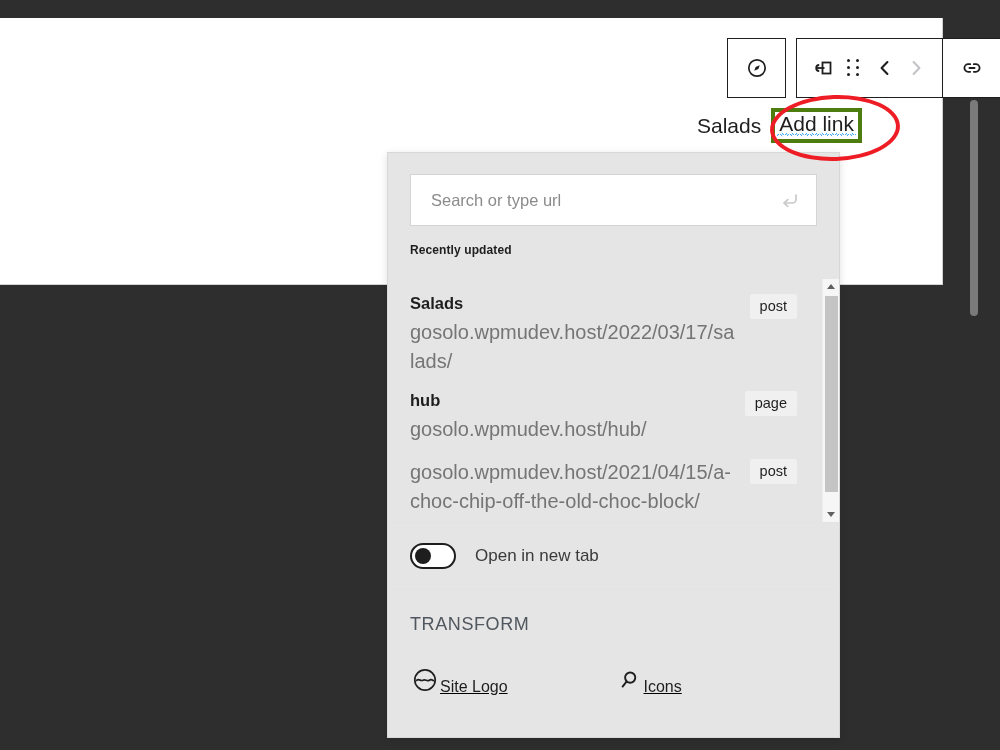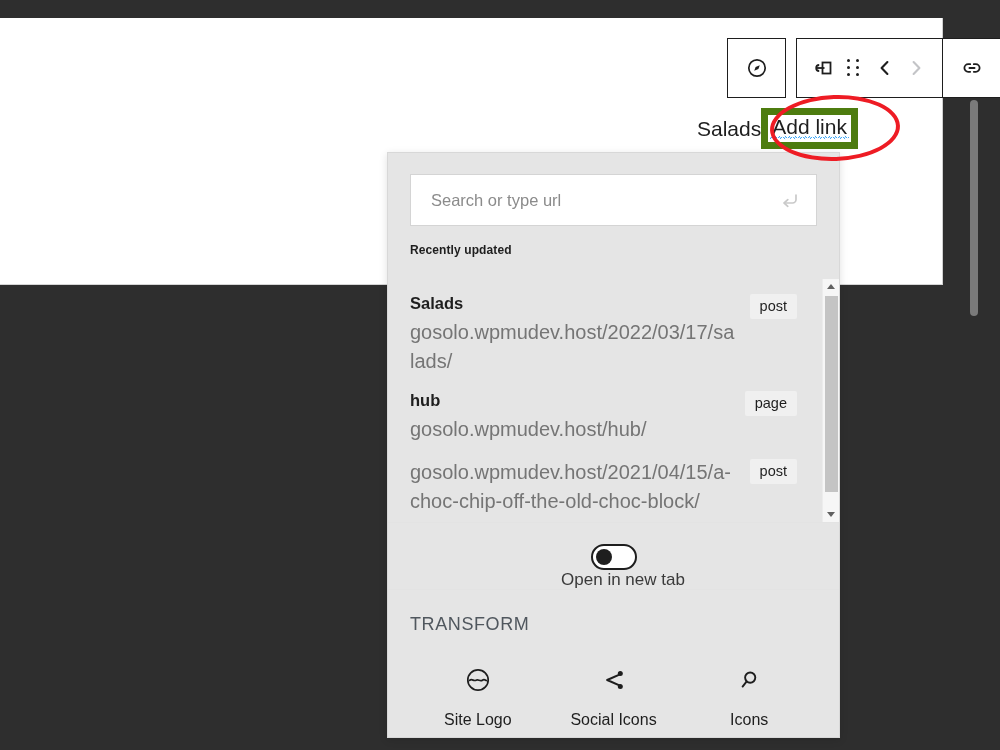--- a/index.html
+++ b/index.html
@@ -59,22 +59,23 @@
   .para-line {
     position: absolute;
     top: 108px; left: 697px;
     display: flex; align-items: center;
     font-size: 21px; color: #1e1e1e;
     z-index: 30;
     white-space: nowrap;
   }
   .para-salads { font-family: "Liberation Sans", sans-serif; }
   .add-link-chip {
+    margin-left: 10px;
     padding: 1px 4px 4px 4px;
-    border: 7px solid #4d7c0f;
+    border: 4px solid #4d7c0f;
     color: #1e1e1e;
     position: relative;
     line-height: 1.05;
   }
   .wavy-underline {
     position: absolute;
     left: 2px; right: 2px; bottom: 2px;
     height: 5px;
     background-image:
       radial-gradient(circle at 2.5px 4.5px, transparent 2px, #3da5f5 2.2px, transparent 3.1px),
@@ -202,24 +203,23 @@
   .vscroll .thumb {
     position: absolute; left: 2px; width: 13px;
     top: 2px; height: 196px;
     background: #c4c4c4;
     cursor: grab;
   }
 
   
   .newtab-row {
     display: flex; align-items: center;
-    padding: 21px 40px;
+    padding: 21px 22px;
     border-bottom: 1px solid #e3e3e3;
     height: 67px;
-    flex-direction: column;
   }
   .toggle {
     width: 46px; height: 26px;
     border: 2px solid #1e1e1e;
     border-radius: 13px;
     background: #fff;
     position: relative;
     cursor: pointer;
     flex: 0 0 auto;
   }
@@ -238,23 +238,24 @@
   .transform-head {
     font-size: 18px; color: #50575e;
     letter-spacing: 0.6px;
   }
   .transform-grid {
     display: flex;
     margin-top: 24px;
   }
   .transform-item {
     flex: 1;
-    display: flex; flex-direction: column; align-items: center;
+    display: flex; flex-direction: row; align-items: center;
     cursor: pointer;
     padding: 4px 0;
+    text-decoration: underline;
   }
   .transform-icon { height: 34px; display: flex; align-items: center; justify-content: center; }
   .transform-label {
     margin-top: 14px;
     font-size: 16px; color: #1e1e1e;
   }
 
   
   .page-scrollbar {
     position: absolute;
@@ -421,30 +422,20 @@
         <div class="transform-item">
           <div class="transform-icon">
             <svg width="30" height="30" viewBox="0 0 30 30" fill="none">
               <circle cx="15" cy="15" r="10.2" stroke="#1e1e1e" stroke-width="1.7"></circle>
               <path d="M6.6 15.4 C9 13.2 10.6 16.6 13 15.2 C15.4 13.8 17 17 19.4 15.2 C21 14 22.2 14.9 23.4 15.6" stroke="#1e1e1e" stroke-width="1.7" fill="none" stroke-linecap="round"></path>
             </svg>
           </div>
           <div class="transform-label">Site Logo</div>
         </div>
 
-        <div class="transform-item">
-          <div class="transform-icon">
-            <svg width="30" height="30" viewBox="0 0 30 30" fill="none">
-              <circle cx="21.3" cy="8.6" r="2.5" fill="#1e1e1e"></circle>
-              <circle cx="21.3" cy="21.4" r="2.5" fill="#1e1e1e"></circle>
-              <path d="M20.4 9.6 L8.2 15 L20.4 20.4" stroke="#1e1e1e" stroke-width="2.1" fill="none" stroke-linejoin="round" stroke-linecap="round"></path>
-            </svg>
-          </div>
-          <div class="transform-label">Social Icons</div>
-        </div>
 
         <div class="transform-item">
           <div class="transform-icon">
             <svg width="30" height="30" viewBox="0 0 30 30" fill="none">
               <circle cx="16.2" cy="12.6" r="5.1" stroke="#1e1e1e" stroke-width="1.9"></circle>
               <path d="M12.5 16.6 L8.6 21.6" stroke="#1e1e1e" stroke-width="1.9" stroke-linecap="round"></path>
             </svg>
           </div>
           <div class="transform-label">Icons</div>
         </div>

